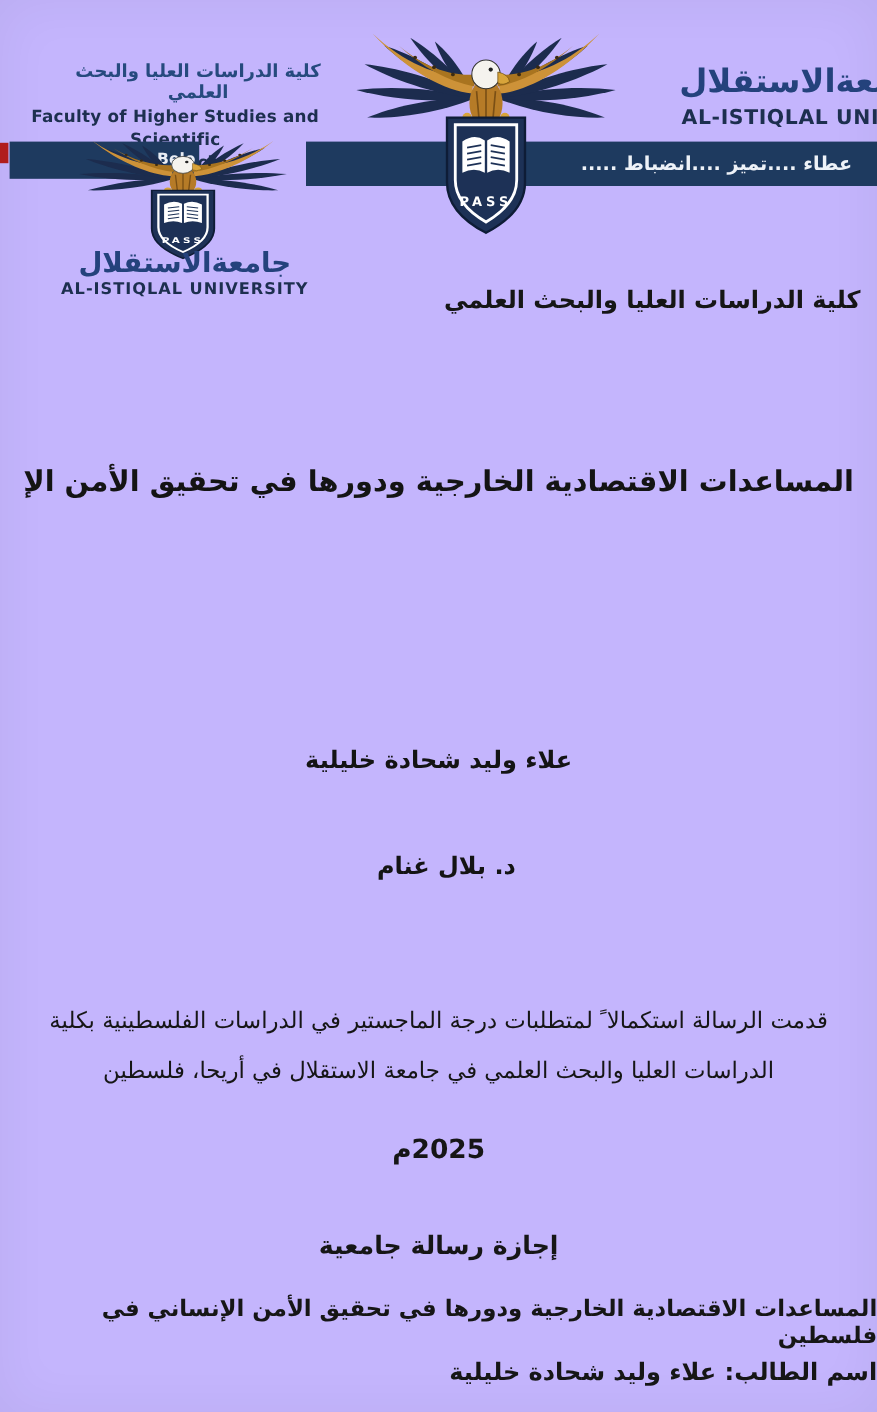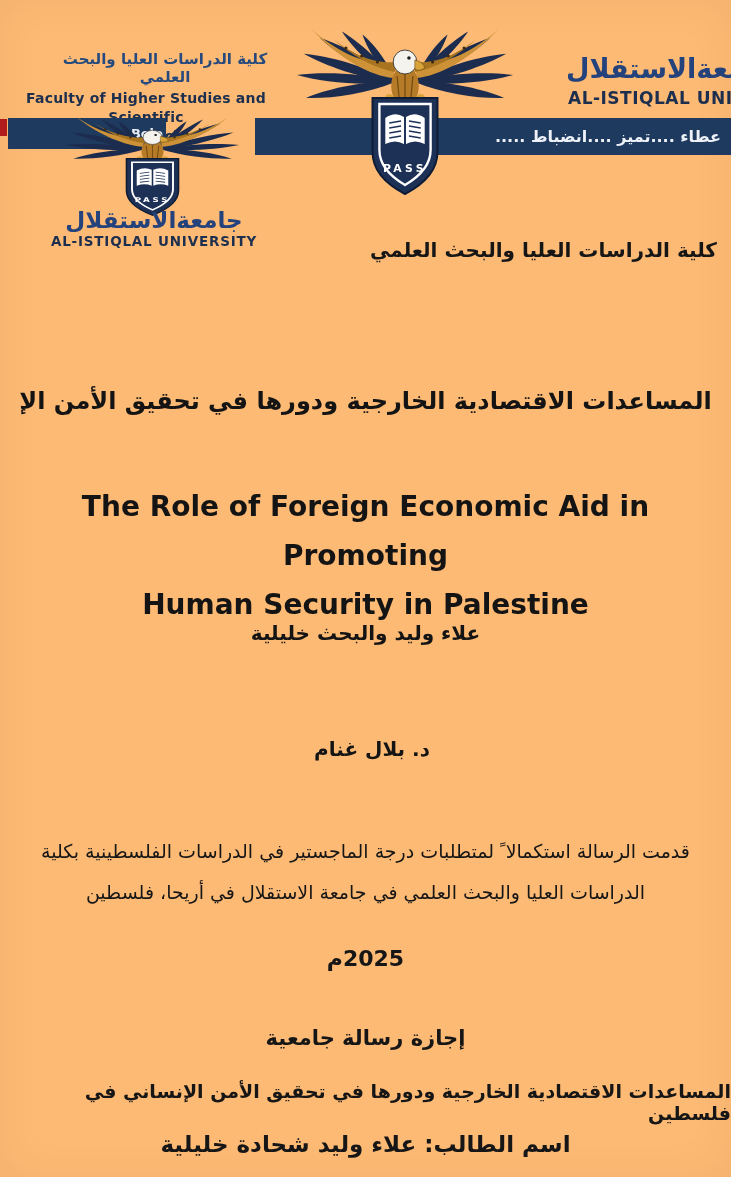--- a/index.html
+++ b/index.html
@@ -1,30 +1,30 @@
 <!DOCTYPE html>
 <html lang="ar"><head>
 <meta charset="utf-8">
 <style>
   * { margin:0; padding:0; box-sizing:border-box; }
   html,body { background:#ffffff; }
   .page {
     position:relative; width:731px; height:1177px; overflow:hidden;
-    background:#fdba74; font-family:"DejaVu Sans", sans-serif; color:#161616;
+    background:#c4b5fd; font-family:"DejaVu Sans", sans-serif; color:#161616;
     box-shadow: inset 0 0 45px rgba(0,0,0,.05);
   }
   .abs { position:absolute; }
   .ctr { width:100%; text-align:center; }
 
   
   .banner { background:#1e3a5f; }
   .banner-left { left:8px; top:118px; width:158px; height:31px; z-index:1;
     color:#e9edf4; font-size:13px; font-weight:700; line-height:31px; text-align:right; padding-right:3px; }
   .banner-main { left:255px; top:118px; width:476px; height:37px; z-index:1;
-    color:#eef2f8; font-size:16px; font-weight:600; line-height:37px; text-align:right; padding-right:10px; direction:rtl; }
+    color:#eef2f8; font-size:16px; font-weight:600; line-height:37px; text-align:right; padding-right:21px; direction:rtl; }
   .red-mark { left:0; top:119px; width:7px; height:17px; background:#b01c1c; z-index:1; }
 
   
   .faculty-block { left:0; top:50px; width:292px; text-align:center; z-index:0; }
   .faculty-ar { direction:rtl; font-size:15px; font-weight:700; color:#264a7e; padding-left:38px; margin-bottom:3px; }
   .faculty-en { font-size:14px; font-weight:700; color:#1d2f4f; letter-spacing:.2px; line-height:19px; }
 
   
   .right-logo-ar { left:566px; top:53px; width:260px; direction:rtl; text-align:left;
     font-size:27px; font-weight:700; color:#24427c; white-space:nowrap; z-index:0; }
@@ -42,26 +42,26 @@
   .uni-line { right:98px; top:181px; direction:rtl; font-size:20px; font-weight:600; }
   .fac-line { right:14px; top:238px; direction:rtl; font-size:20px; font-weight:600; }
 
   
   .title-ar { top:372px; direction:rtl; font-size:24px; font-weight:700; line-height:58px; color:#141414; }
   .title-en { top:482px; font-size:28px; font-weight:600; line-height:49px; color:#141414; }
   .lbl { direction:rtl; font-size:20px; font-weight:700; color:#141414; }
   .prep-label { top:583px; }
   .prep-name  { top:621px; }
   .sup-label  { top:698px; }
-  .sup-name   { top:737px;padding-left:13px; }
+  .sup-name   { top:709px;padding-left:13px; }
   .submission { top:831px; direction:rtl; font-size:19px; font-weight:400; line-height:41px; }
   .year-line  { top:946px; direction:rtl; font-size:22px; font-weight:600; }
   .approval-h { top:1026px; direction:rtl; font-size:21px; font-weight:700; }
   .approval-t { top:1080px; direction:rtl; font-size:19px; font-weight:700;text-align:right; }
-  .student-l  { top:1131px; direction:rtl; font-size:23px; font-weight:700; }
+  .student-l  { top:1131px; direction:rtl; font-size:20px; font-weight:700;text-align:right; }
 </style>
 </head>
 <body>
 
 <svg width="0" height="0" style="position:absolute" aria-hidden="true">
   <defs>
     <symbol id="eagle-symbol" viewBox="0 0 260 200" preserveAspectRatio="none">
 
       <g fill="#1c2c4e">
         <g transform="translate(120,80)">
@@ -154,26 +154,22 @@
   <div class="abs left-caption">
     <div class="left-caption-ar">جامعةالاستقلال</div>
     <div class="left-caption-en">AL-ISTIQLAL UNIVERSITY</div>
   </div>
 
   <div class="abs fac-line">كلية الدراسات العليا والبحث العلمي</div>
 
   <div class="abs ctr title-ar">
     <div>المساعدات الاقتصادية الخارجية ودورها في تحقيق الأمن الإ</div>
   </div>
-  <div class="abs ctr title-en">
-    <div>The Role of Foreign Economic Aid in Promoting</div>
-    <div>Human Security in Palestine</div>
-  </div>
 
-  <div class="abs ctr lbl prep-name">علاء وليد والبحث خليلية</div>
+  <div class="abs ctr lbl prep-name">علاء وليد شحادة خليلية</div>
 
   <div class="abs ctr lbl sup-name">د. بلال غنام</div>
 
   <div class="abs ctr submission">
     <div>قدمت الرسالة استكمالا ً لمتطلبات درجة الماجستير في الدراسات الفلسطينية بكلية</div>
     <div>الدراسات العليا والبحث العلمي في جامعة الاستقلال في أريحا، فلسطين</div>
   </div>
 
   <div class="abs ctr year-line">2025م</div>
 

